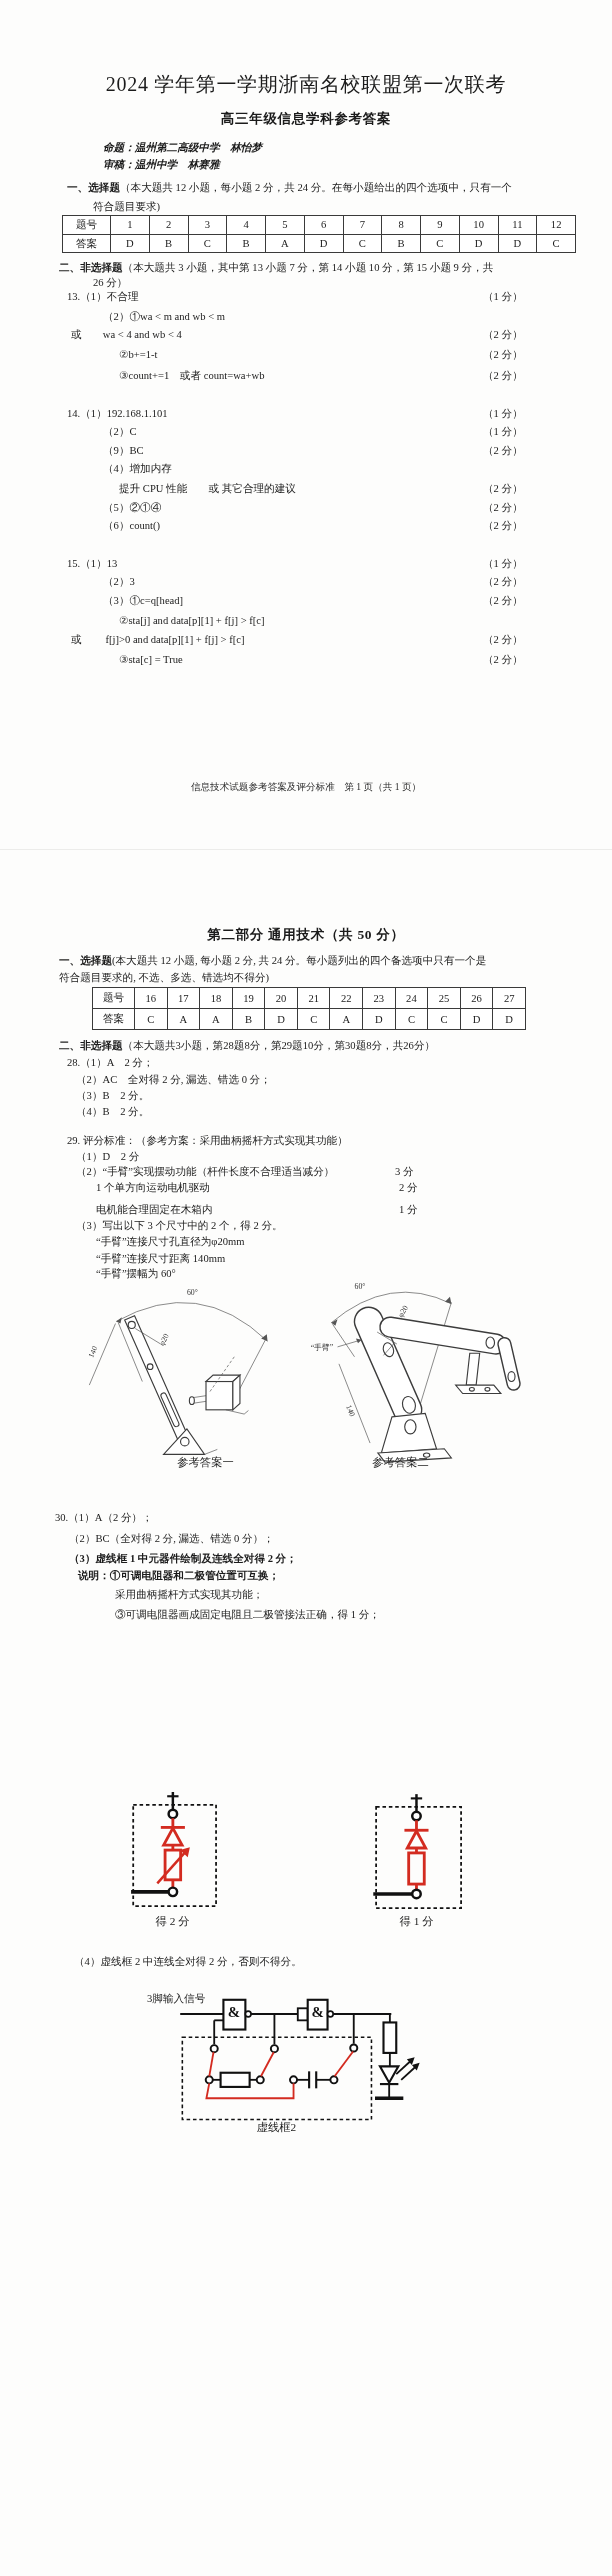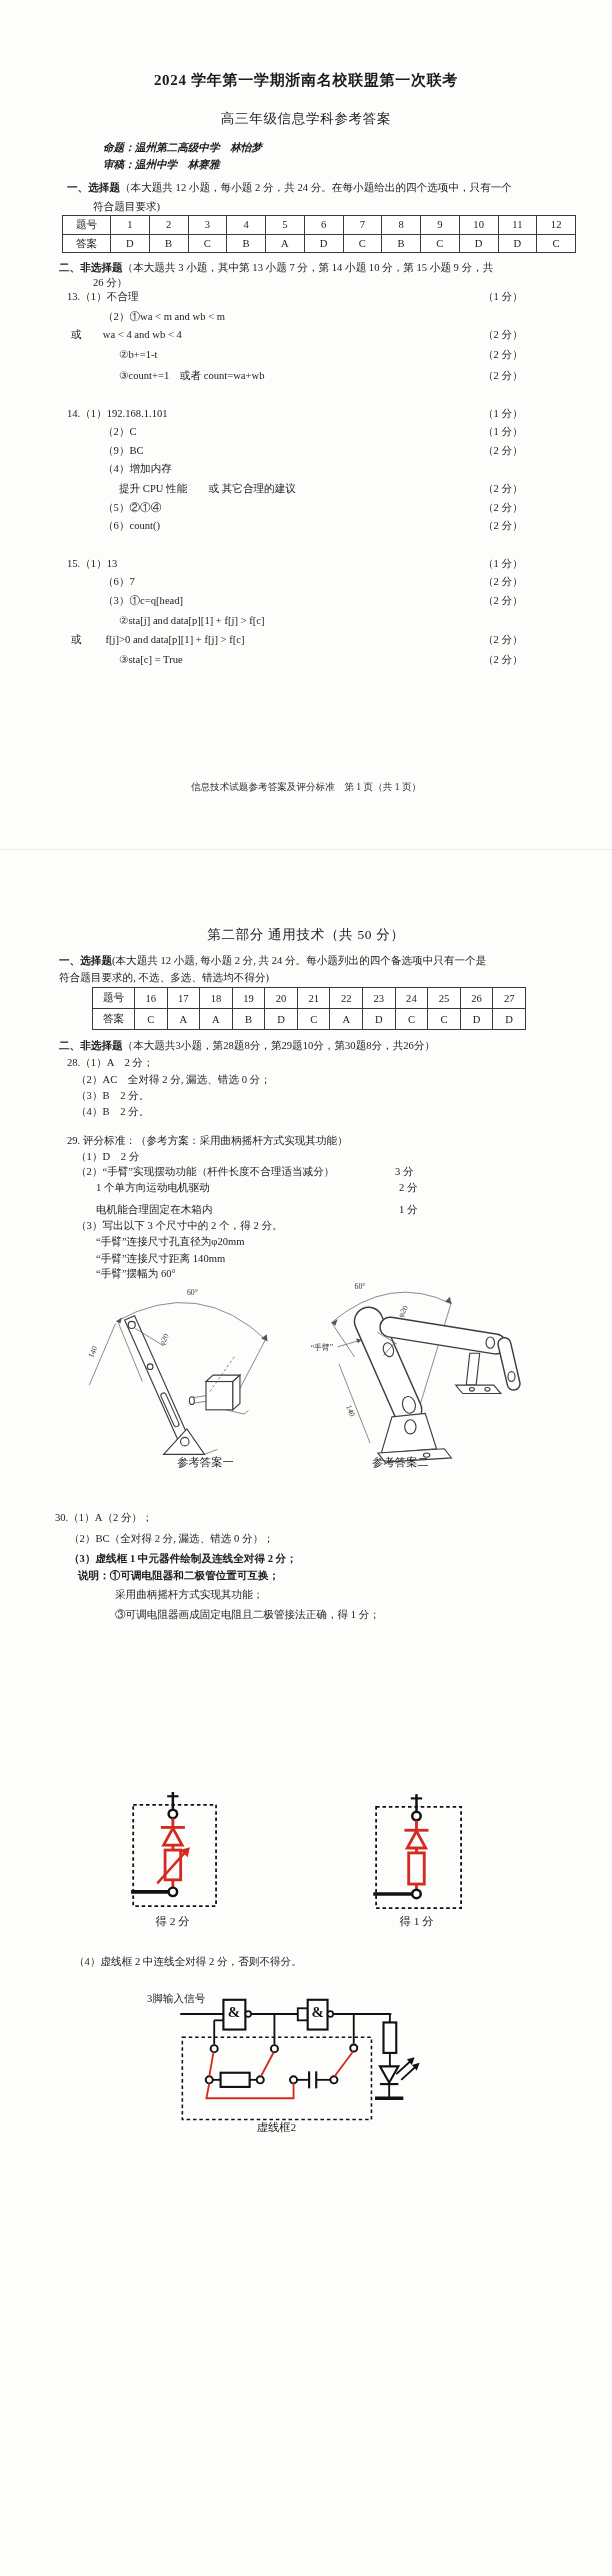--- a/index.html
+++ b/index.html
@@ -3,22 +3,22 @@
 <meta charset="utf-8">
 <style>
   html,body{margin:0;padding:0;}
   body{
     width:612px;height:2576px;position:relative;background:#fdfdfc;
     font-family:"Liberation Serif","DejaVu Serif",serif;color:#1b1b1b;
     overflow:hidden;
   }
   .abs{position:absolute;font-style:italic;}
   .center{position:absolute;left:0;width:612px;text-align:center;white-space:nowrap;}
-  .t1{font-size:15px;font-weight:bold;letter-spacing:0.7px;}
-  .t2{font-size:13.5px;font-weight:normal;letter-spacing:0.7px;}
+  .t1{font-size:20px;font-weight:normal;letter-spacing:0.7px;}
+  .t2{font-size:13.5px;font-weight:bold;letter-spacing:0.7px;}
   .meta{font-size:10.6px;font-weight:bold;white-space:nowrap;}
   .hline{position:absolute;left:0;width:612px;height:15.6px;font-size:10.6px;white-space:nowrap;}
   .lx{position:absolute;white-space:nowrap;}
   .bold{font-weight:bold;}
   .score{position:absolute;white-space:nowrap;}
   table.anst{border-collapse:collapse;position:absolute;table-layout:fixed;background:#fff;}
   table.anst th,table.anst td{
     border:1.1px solid #3a3a3a;text-align:center;vertical-align:middle;
     font-size:10.6px;font-weight:normal;padding:0;white-space:nowrap;
   }
@@ -134,21 +134,21 @@
 <div class="hline" style="top:519px">
     <span class="lx" style="left:103px">（6）count()</span>
     <span class="score" style="left:483px">（2 分）</span>
   </div>
 
 <div class="hline" style="top:557px">
     <span class="lx" style="left:67px">15.（1）13</span>
     <span class="score" style="left:483px">（1 分）</span>
   </div>
 <div class="hline" style="top:575px">
-    <span class="lx" style="left:103px">（6）7</span>
+    <span class="lx" style="left:103px">（2）3</span>
     <span class="score" style="left:483px">（2 分）</span>
   </div>
 <div class="hline" style="top:594px">
     <span class="lx" style="left:103px">（3）①c=q[head]</span>
     <span class="score" style="left:483px">（2 分）</span>
   </div>
 <div class="hline" style="top:614px">
     <span class="lx" style="left:119px">②sta[j] and data[p][1] + f[j] &gt; f[c]</span>
   </div>
 <div class="hline" style="top:633px">

